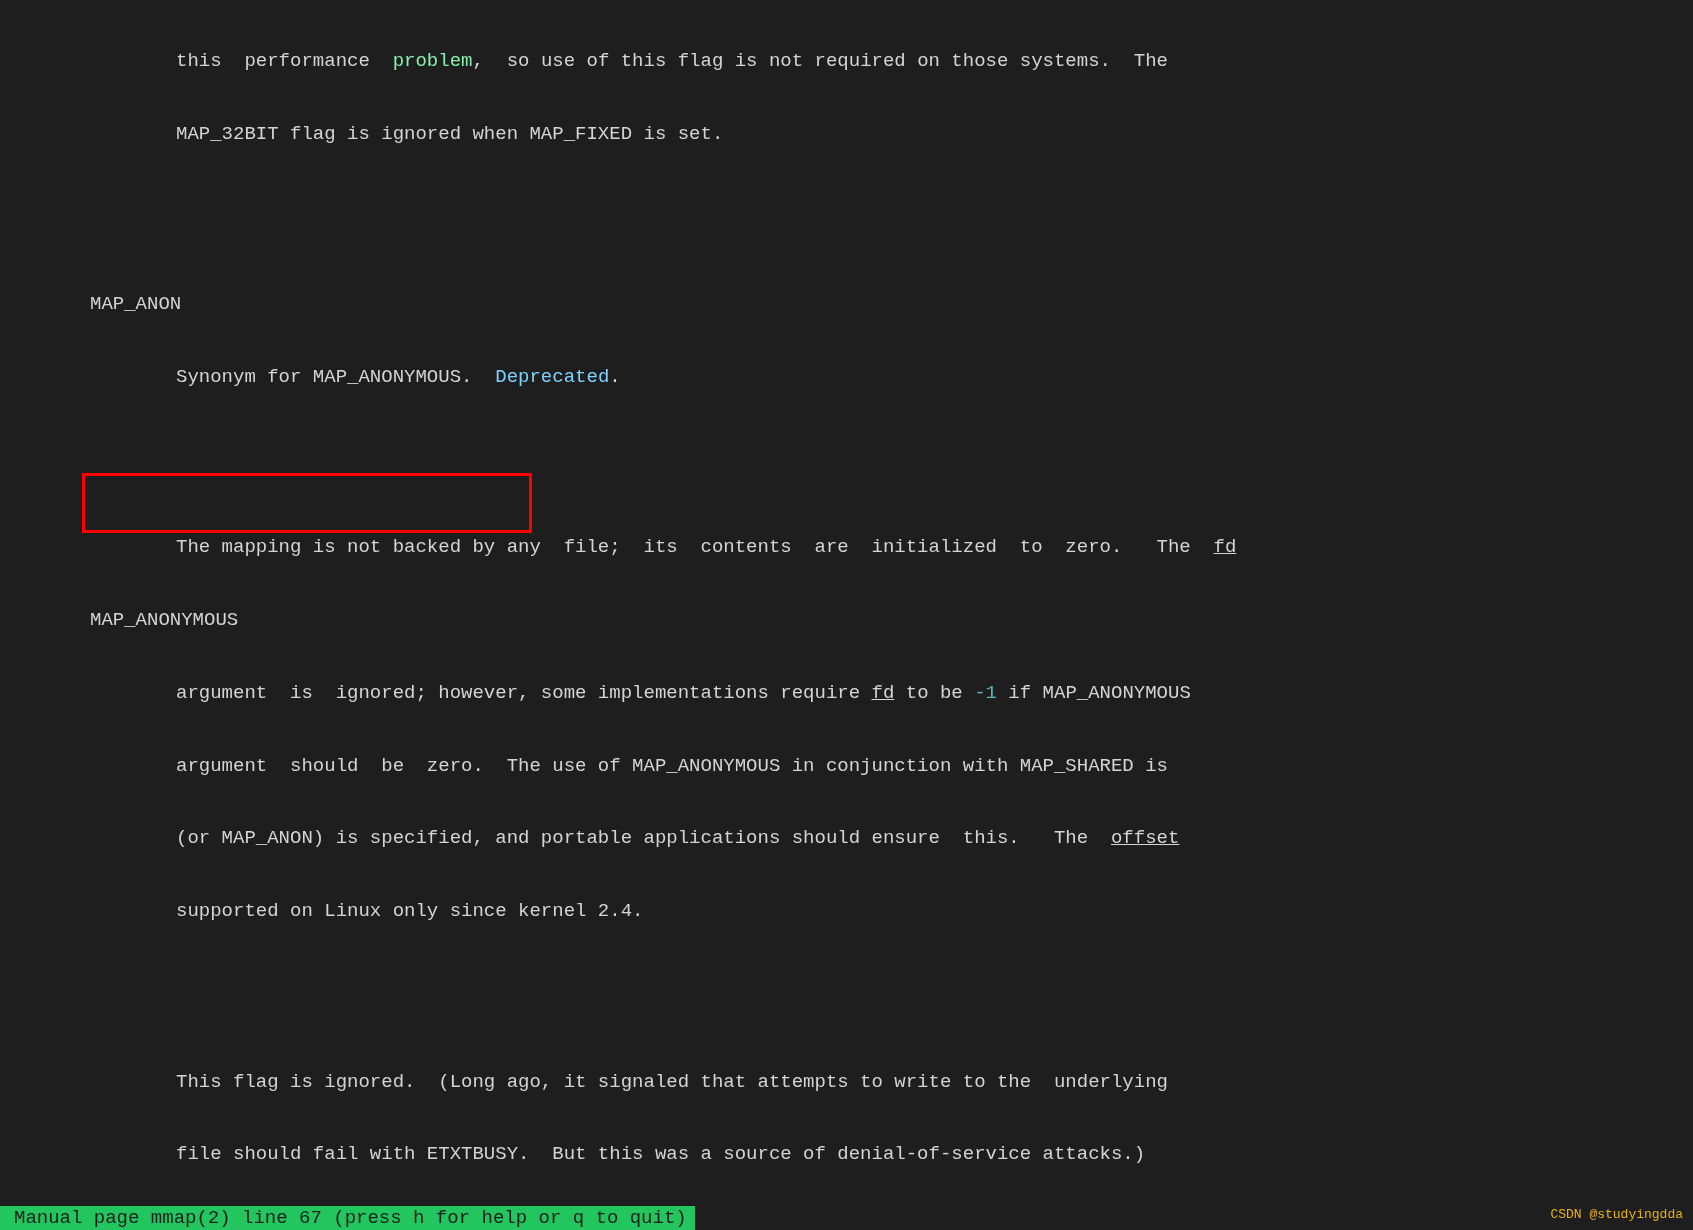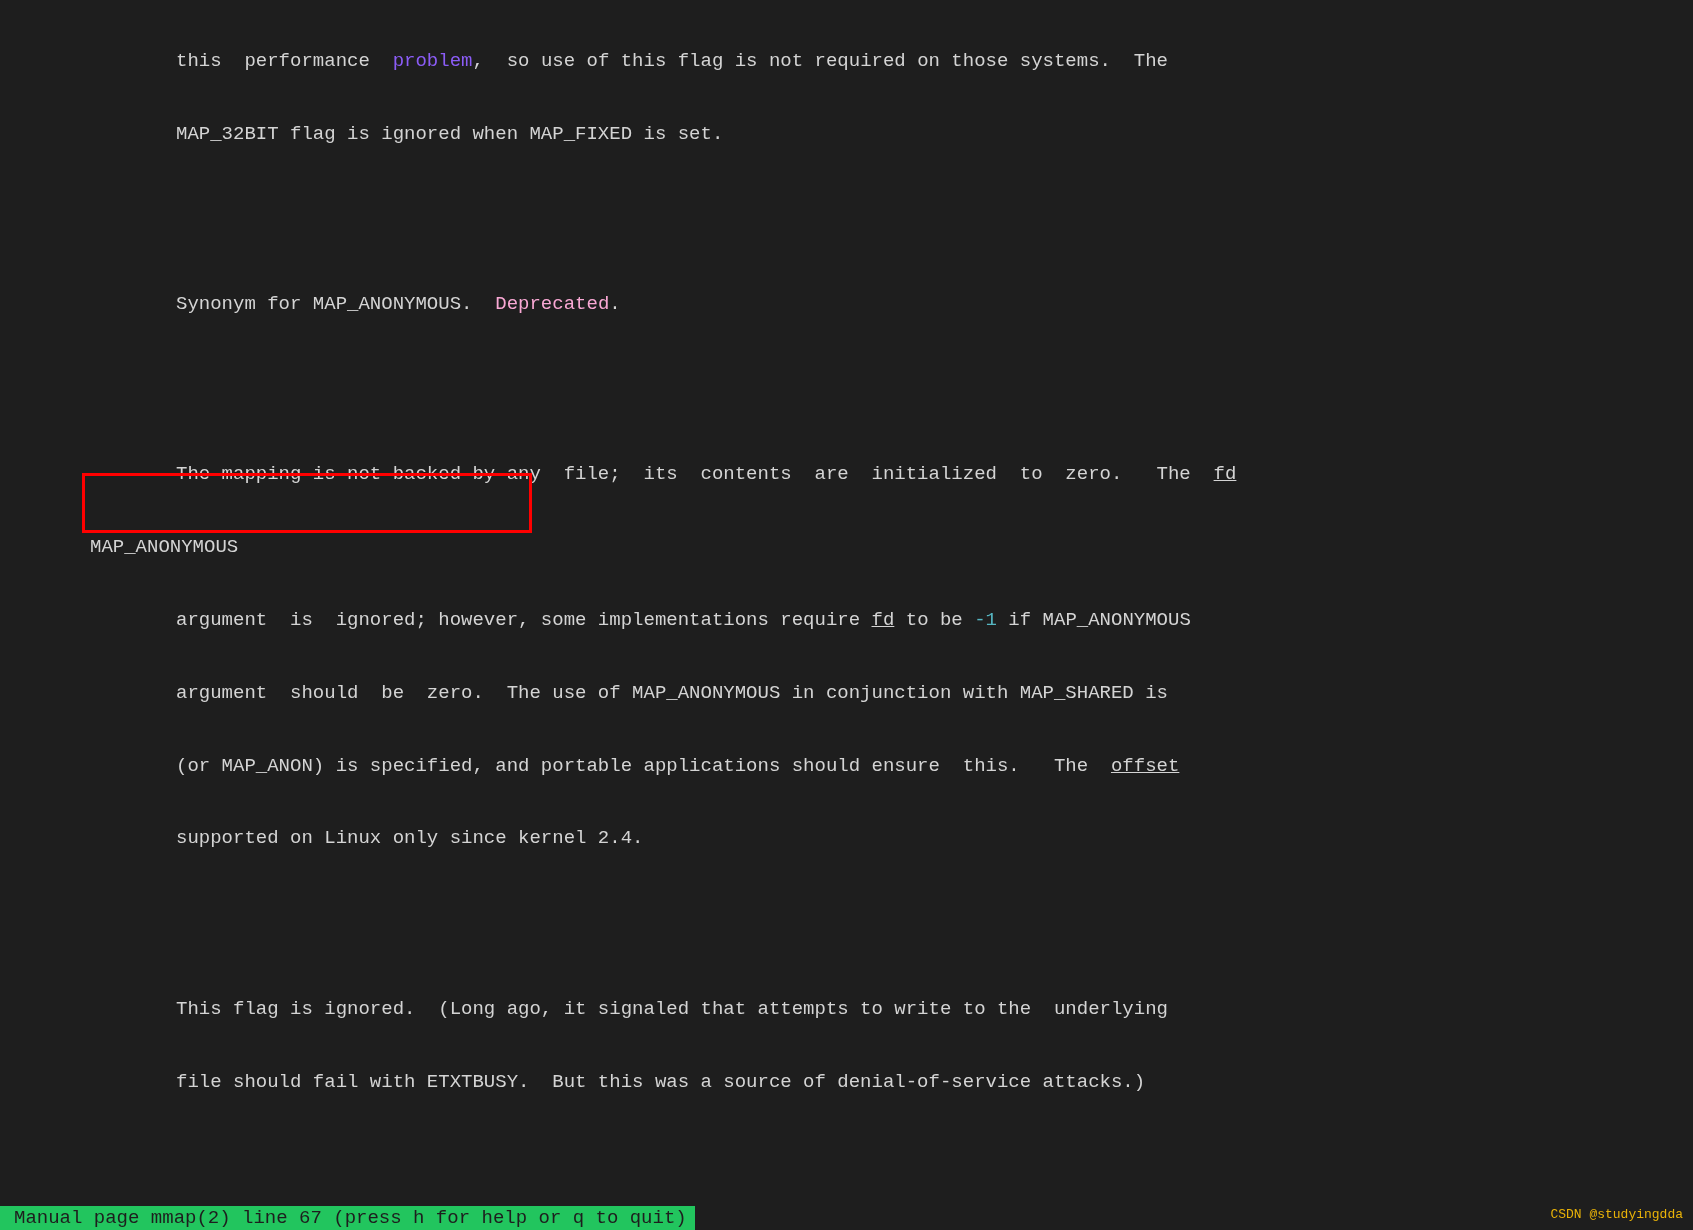--- a/index.html
+++ b/index.html
@@ -13,22 +13,22 @@
     height: 1230px;
     overflow: hidden;
     position: relative;
   }
   .man-content {
     padding: 0;
     white-space: pre;
   }
   .indent1 { padding-left: 90px; }
   .indent2 { padding-left: 176px; }
-  .hl-red { color: #8b5cf6; }
-  .hl-yellow { color: #f9a8d4; text-align: right; }
+  .hl-red { color: #86efac; }
+  .hl-yellow { color: #7dd3fc; text-align: right; }
   .hl-cyan { color: #56b6c2; }
   .underline { text-decoration: underline; }
   .highlight-box {
     border: 3px solid #ff0000;
     position: absolute;
     left: 82px;
     top: 473px;
     width: 450px;
     height: 60px;
     pointer-events: none;
@@ -55,20 +55,21 @@
   .line { height: 24.3px; }
 </style>
 </head>
 <body>
 
 <div class="man-content">
   <div class="line indent2"><span>this  performance  </span><span class="hl-red">problem</span><span>,  so use of this flag is not required on those systems.  The</span></div>
   <div class="line indent2">MAP_32BIT flag is ignored when MAP_FIXED is set.</div>
   <div class="blank"></div>
 
+  <div class="line indent1">MAP_ANON</div>
   <div class="line indent2"><span>Synonym for MAP_ANONYMOUS.  </span><span class="hl-yellow">Deprecated</span><span>.</span></div>
   <div class="blank"></div>
 
   <div class="line indent2"><span>The mapping is not backed by any  file;  its  contents  are  initialized  to  zero.   The  </span><span class="underline">fd</span></div>
   <div class="line indent1">MAP_ANONYMOUS</div>
   <div class="line indent2"><span>argument  is  ignored; however, some implementations require </span><span class="underline">fd</span><span> to be </span><span class="hl-cyan">-1</span><span> if MAP_ANONYMOUS</span></div>
   <div class="line indent2">argument  should  be  zero.  The use of MAP_ANONYMOUS in conjunction with MAP_SHARED is</div>
   <div class="line indent2"><span>(or MAP_ANON) is specified, and portable applications should ensure  this.   The  </span><span class="underline">offset</span></div>
   <div class="line indent2">supported on Linux only since kernel 2.4.</div>
   <div class="blank"></div>

